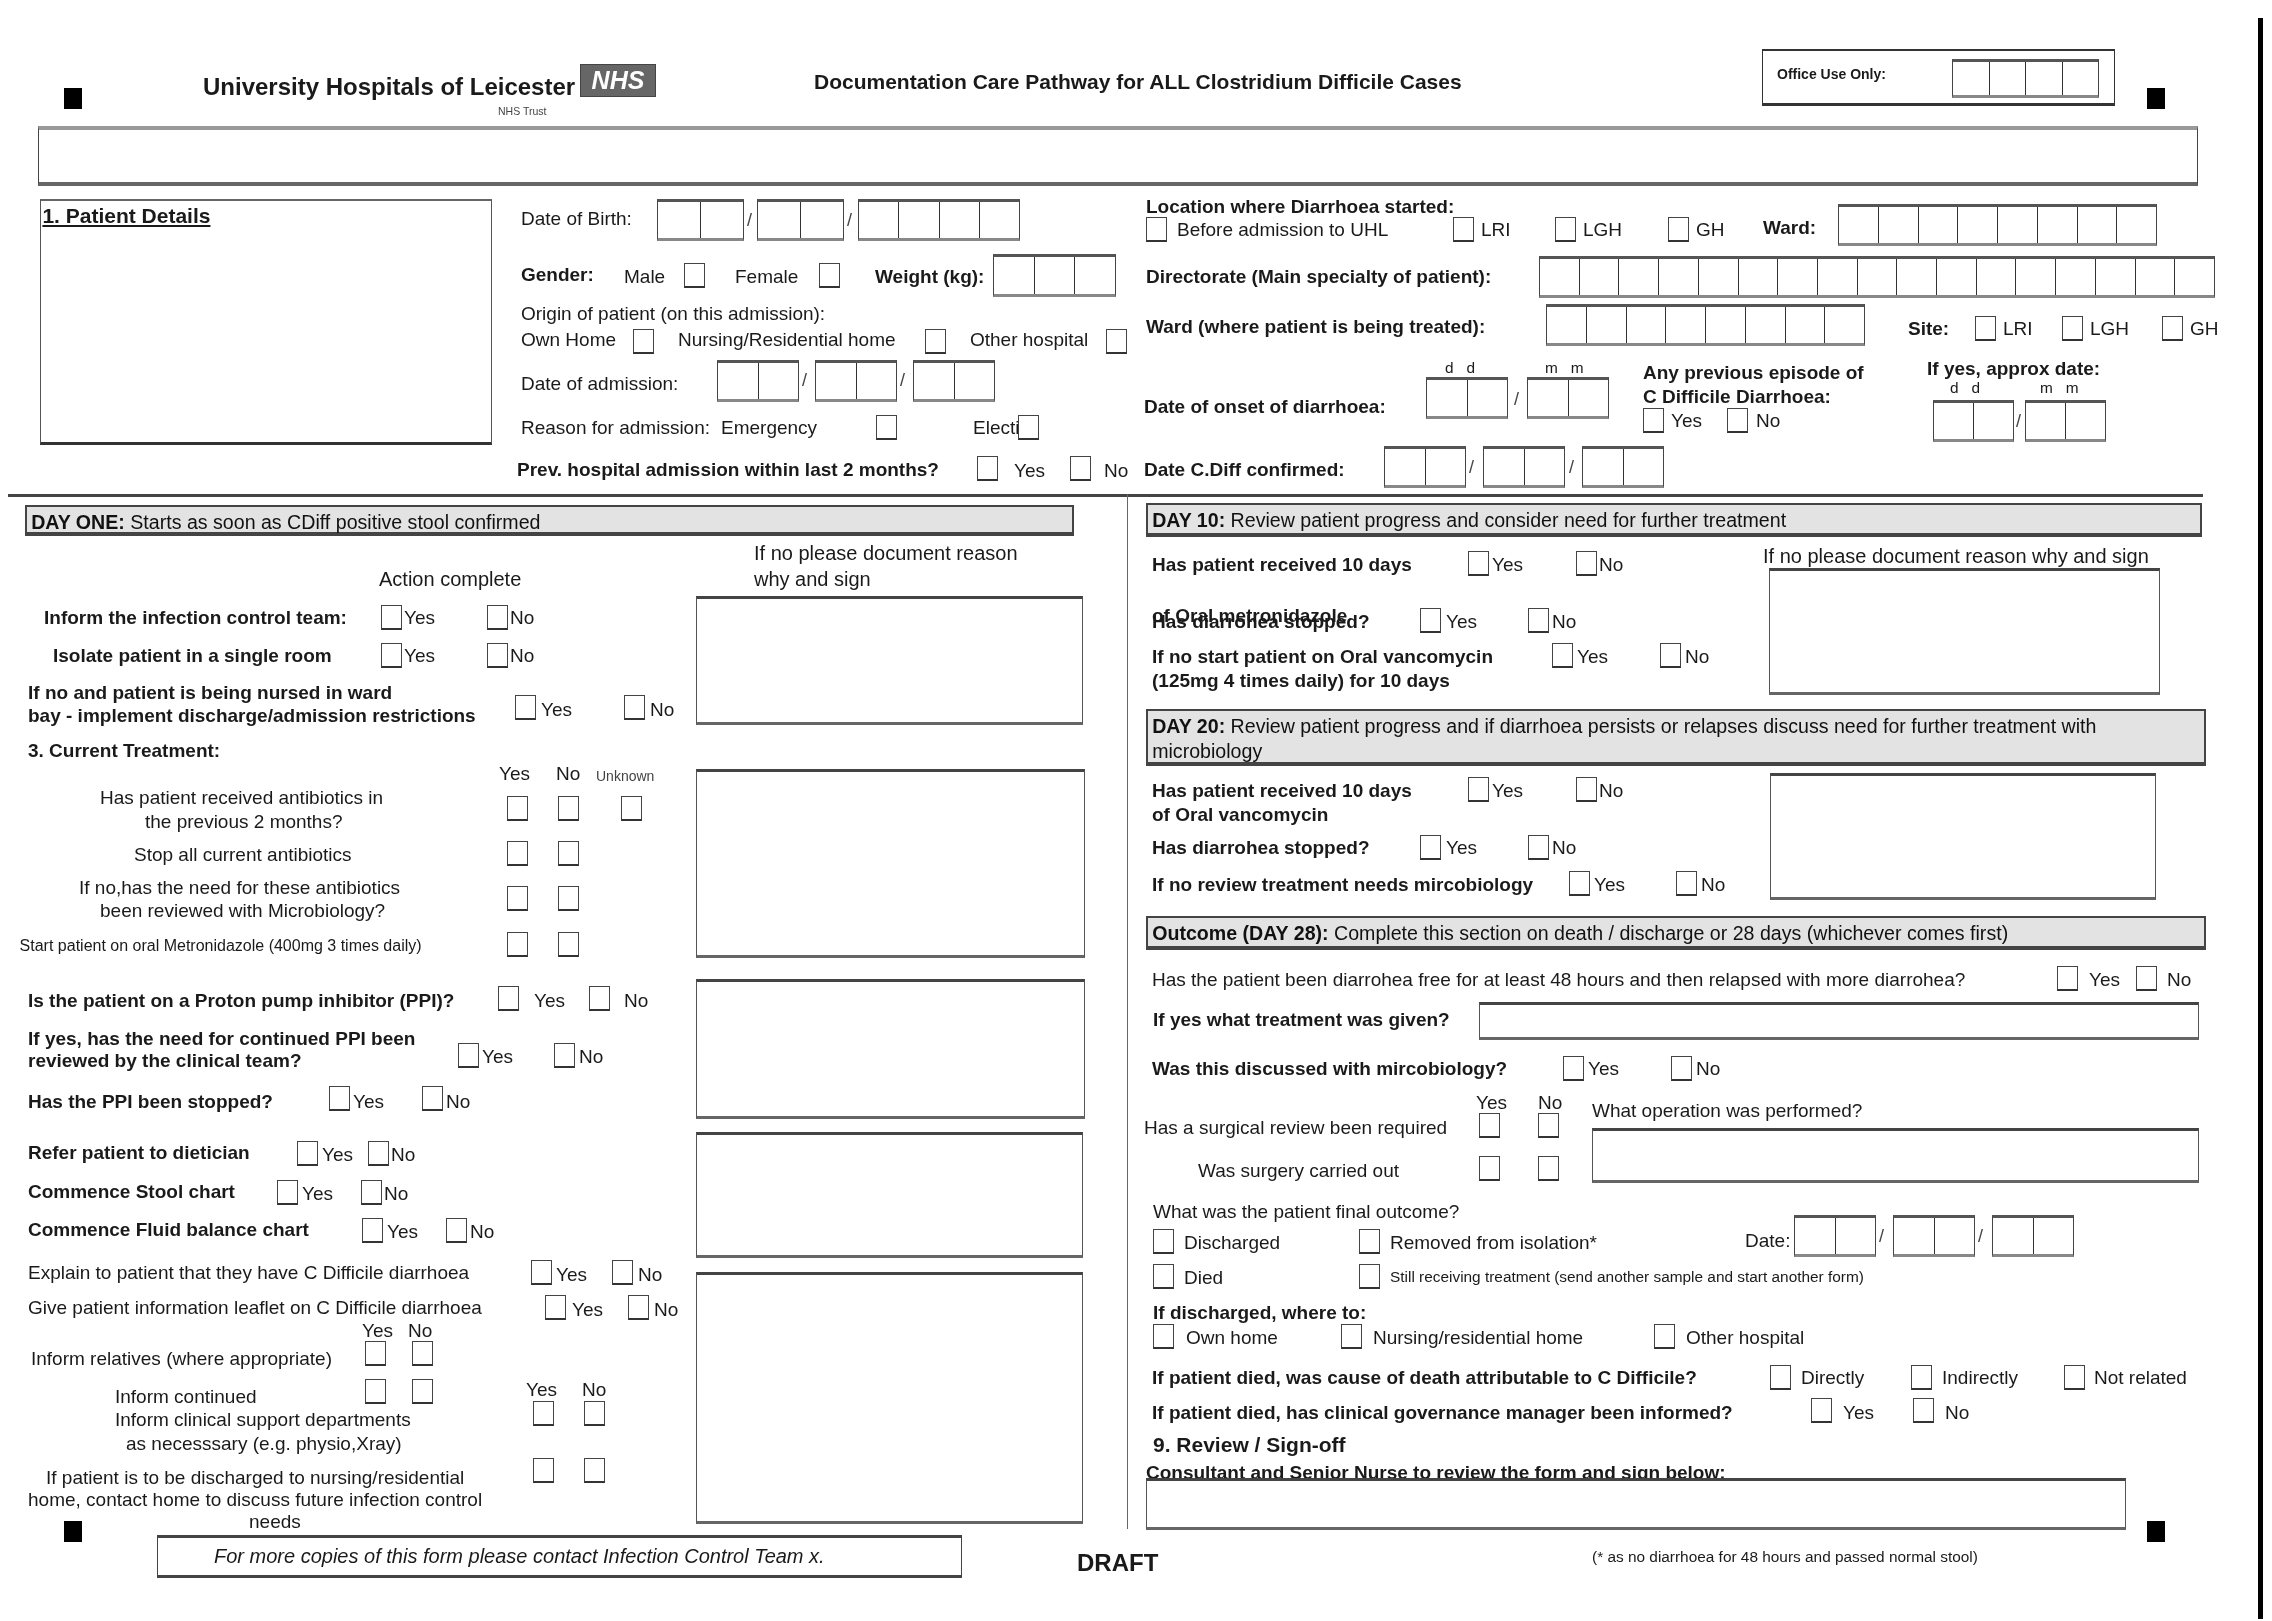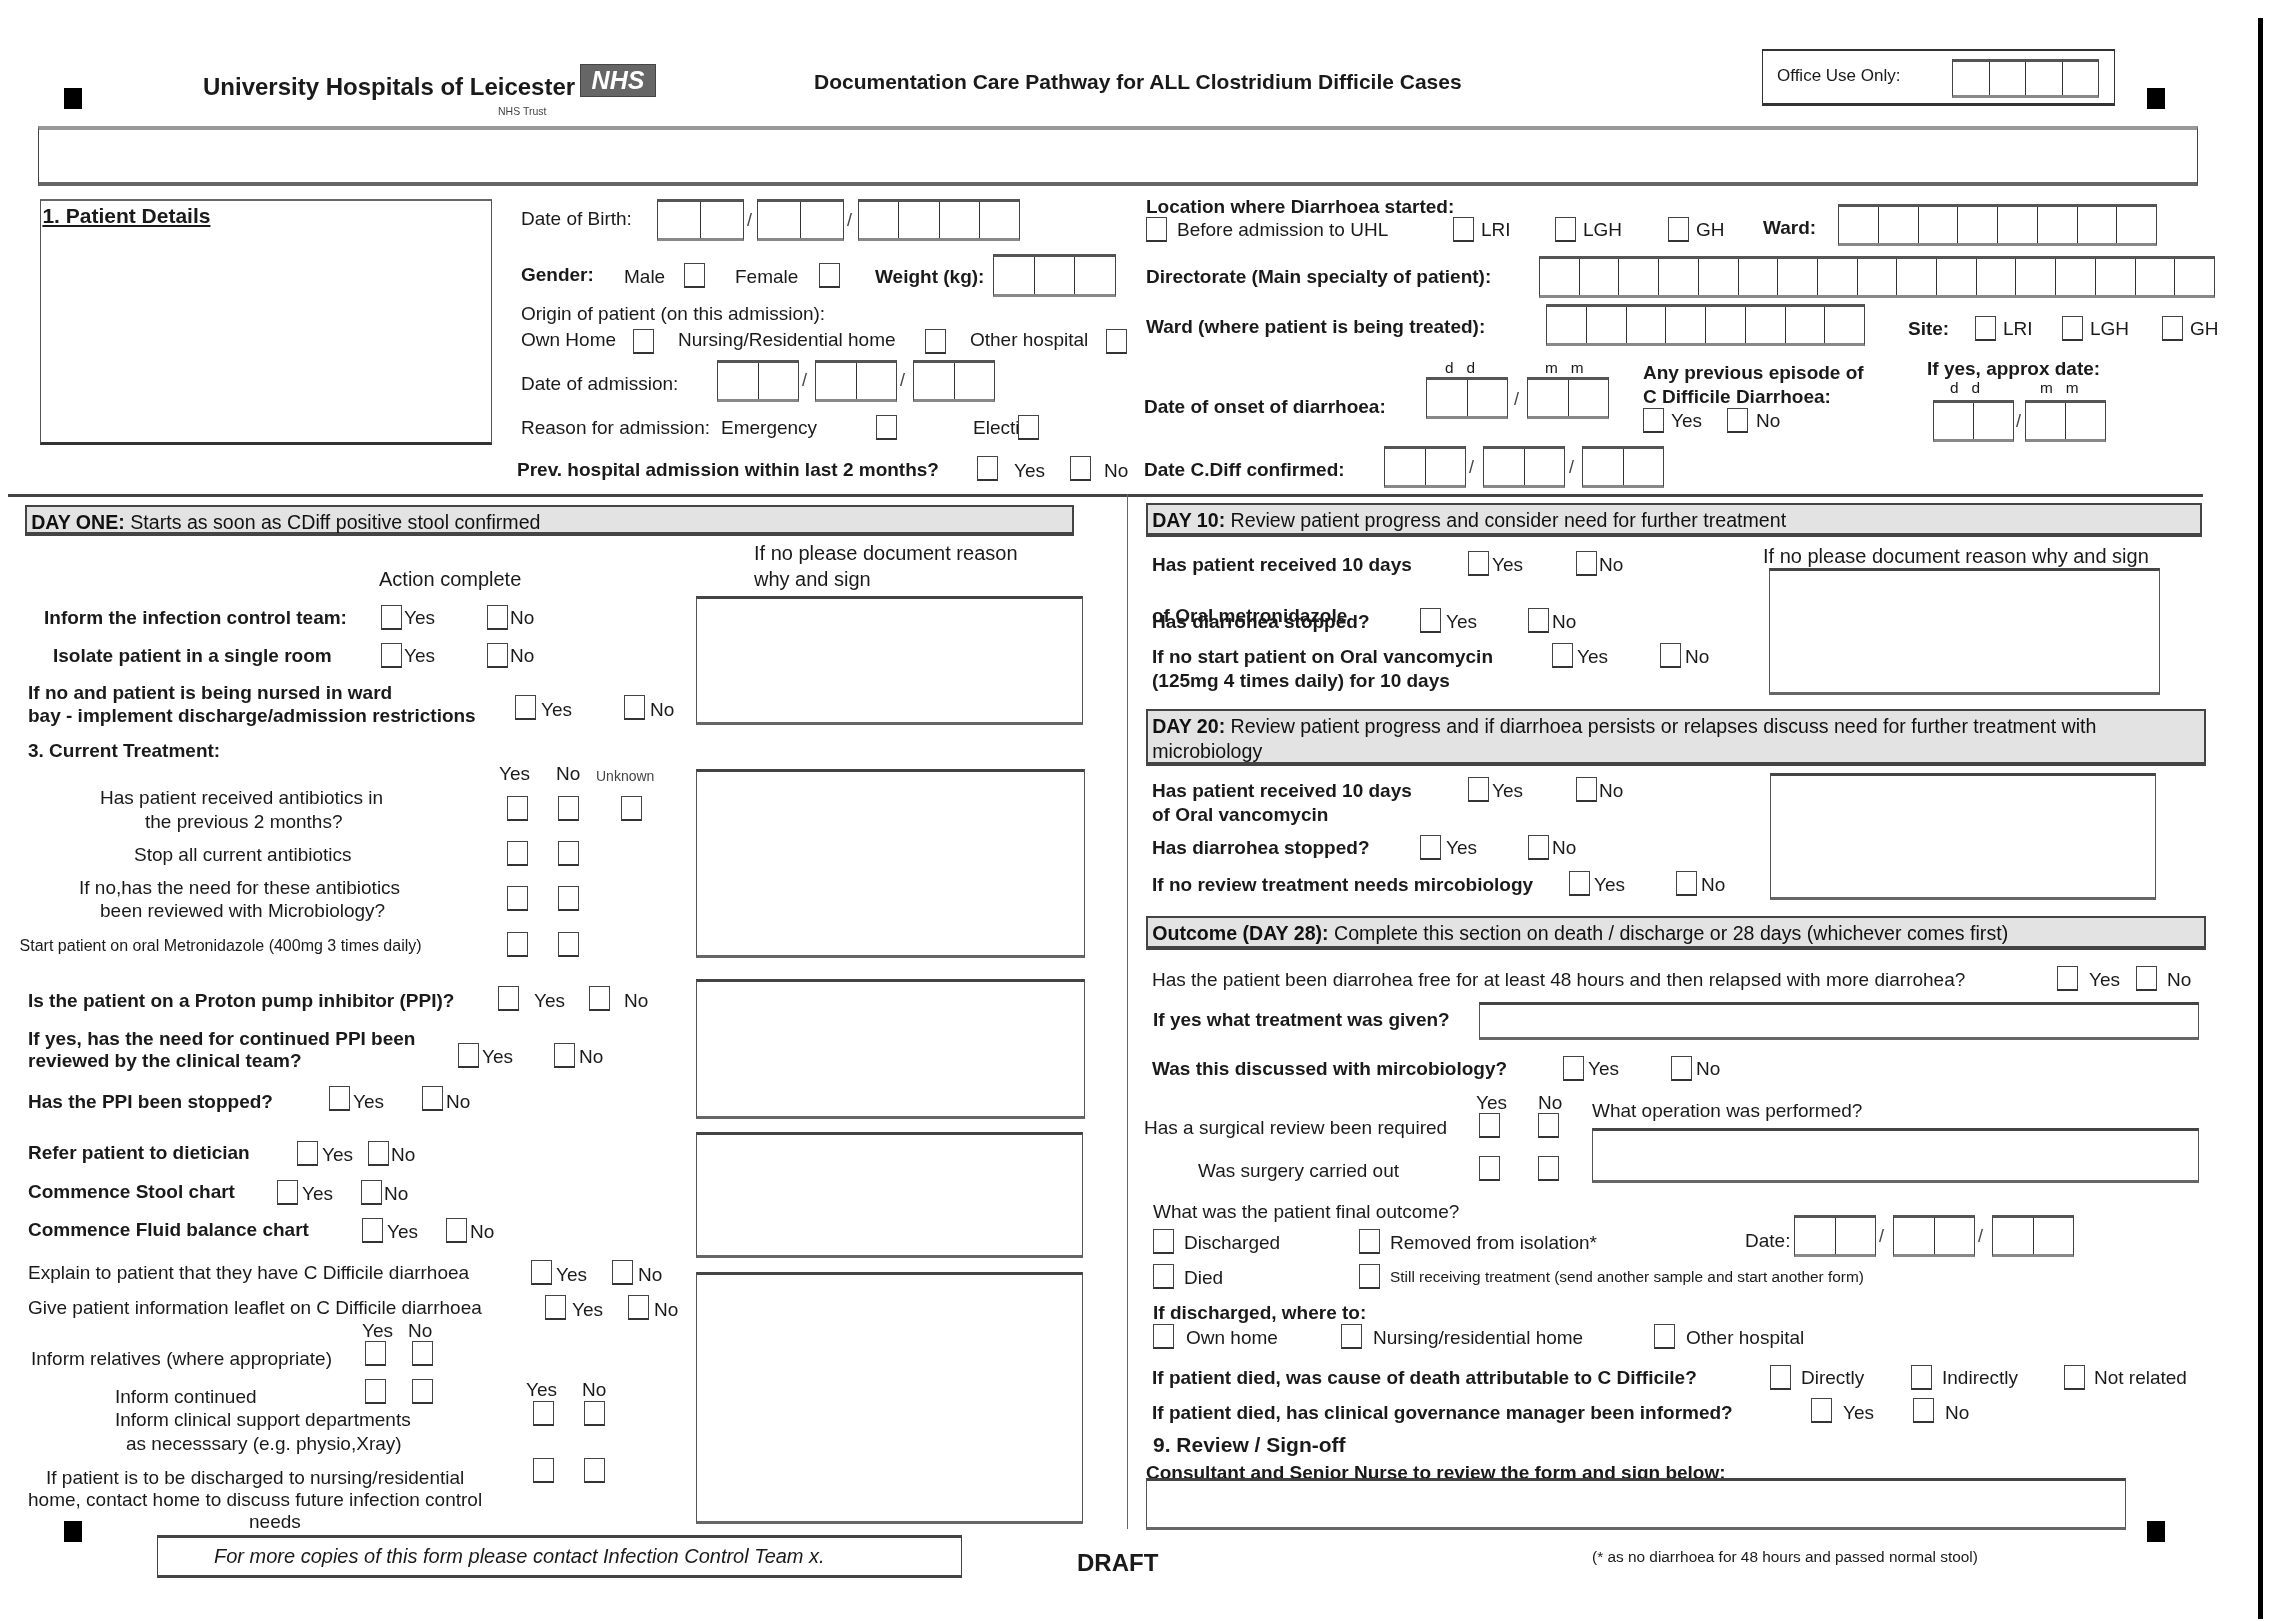--- a/index.html
+++ b/index.html
@@ -24,21 +24,21 @@
 <div class="marker" style="left:2147px;top:88px;"></div>
 <div class="marker" style="left:64px;top:1521px;"></div>
 <div class="marker" style="left:2147px;top:1521px;"></div>
 <div class="abs" style="left:2258px;top:17.5px;width:4.9px;height:1601px;background:#000;"></div>
 
 <div class="t b" style="left:203px;top:73px;font-size:24px;">University Hospitals of Leicester</div>
 <div class="abs" style="left:580px;top:64px;width:74px;height:31px;background:#666;border:1.4px solid #444;color:#fff;font-weight:bold;font-style:italic;font-size:25px;line-height:31px;text-align:center;">NHS</div>
 <div class="t" style="left:498px;top:105px;font-size:10.5px;color:#444;">NHS Trust</div>
 <div class="t b" style="left:814px;top:70px;font-size:21px;">Documentation Care Pathway for ALL Clostridium Difficile Cases</div>
 <div class="abs" style="left:1762px;top:49px;width:353px;height:57px;border:1.4px solid #333;border-top-width:2.8px;border-bottom-width:3.5px;box-sizing:border-box;">
-  <div class="t" style="left:14px;top:15.4px;font-size:17px;font-weight:normal;">Office Use Only:</div>
+  <div class="t" style="left:14px;top:15.4px;font-size:14px;font-weight:bold;">Office Use Only:</div>
   <div class="cells" style="left:189px;top:8.4px;width:147px;height:39px;">
       <span></span>
       <span></span>
       <span></span>
       <span></span>
     </div>
 </div>
 
 <div class="abs" style="left:38px;top:126px;width:2160px;height:60px;border:1.4px solid #444;border-top:4.2px solid #999;border-bottom:4.2px solid #666;box-sizing:border-box;">
 </div>

